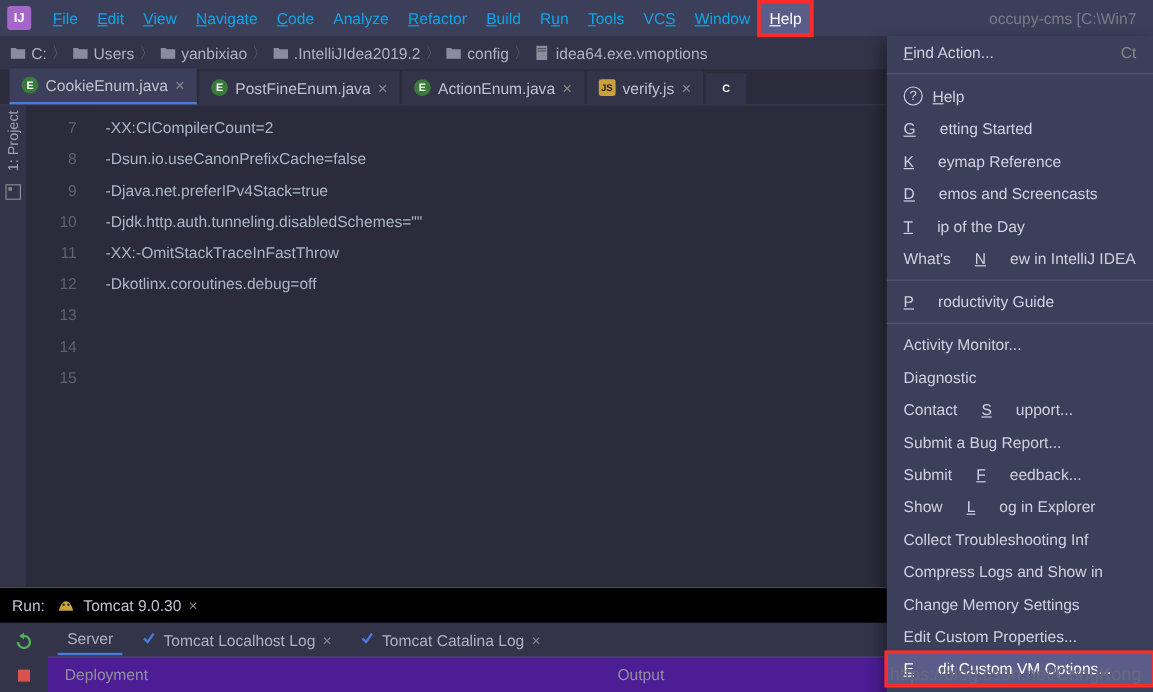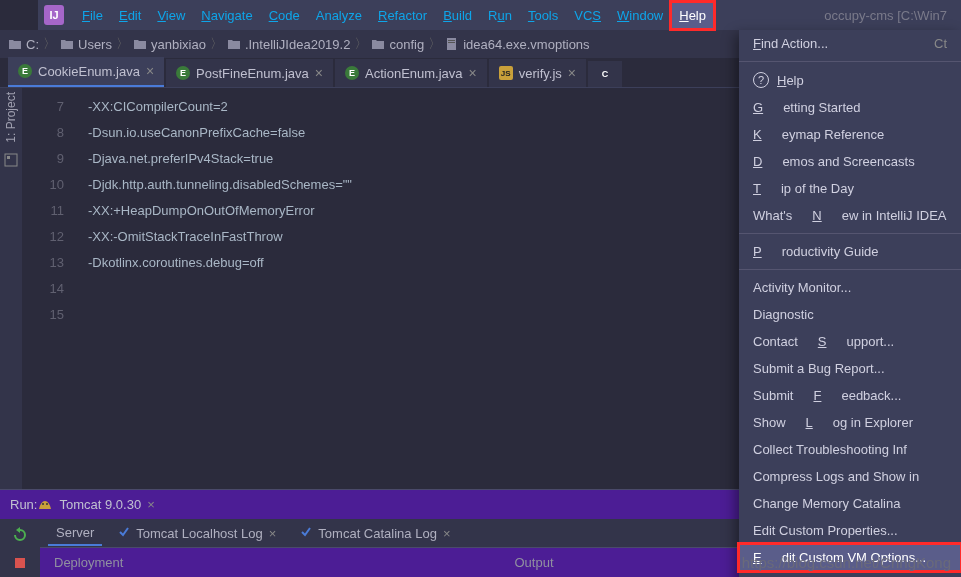--- a/index.html
+++ b/index.html
@@ -1,19 +1,19 @@
 <!DOCTYPE html>
 <html><head>
 <meta charset="utf-8">
 <style>
 * { margin:0; padding:0; box-sizing:border-box; font-family:"Segoe UI",Arial,sans-serif; font-size:13px; }
 body { background:#2b2b3c; color:#bbb; width:961px; height:577px; overflow:hidden; position:relative; }
 
 
-.menubar { height:30px; background:#3c3f5a; display:flex; align-items:center; padding:0 6px;margin-left:38px; }
+.menubar { height:30px; background:#3c3f5a; display:flex; align-items:center; padding:0 6px; }
 .app-icon { width:20px; height:20px; background:#a566c9; border-radius:3px; margin-right:10px; display:flex; align-items:center; justify-content:center; color:#fff; font-weight:bold; font-size:11px; }
 .menu-item { padding:6px 8px; color:#0ea5e9; cursor:pointer; }
 .menu-item.help { background:#5a5d8a; color:#fff; outline:3px solid #ff2a2a; outline-offset:-1px; }
 .project-name { margin-left:auto; color:#7a7a8a; padding-right:8px; }
 
 
 .breadcrumb { height:28px; background:#33344a; display:flex; align-items:center; padding:0 8px; gap:2px; color:#b0b0c0; }
 .bc-item { display:flex; align-items:center; gap:4px; }
 .folder-icon, .file-icon { width:14px; height:12px; display:inline-block; }
 .folder-icon svg, .file-icon svg { width:14px; height:12px; }
@@ -34,21 +34,21 @@
 .side-ic { width:14px; height:14px; }
 
 
 .editor { position:absolute; left:22px; top:88px; right:0; bottom:88px; background:#2b2b3c; display:flex; font-family:"JetBrains Mono",Consolas,monospace; font-size:15px; }
 .gutter { width:56px; background:#2b2b3c; color:#606070; text-align:right; padding:6px 14px 0 0; line-height:26px; }
 .code { flex:1; padding:6px 0 0 10px; line-height:26px; color:#a9b7c6; }
 .code .line { white-space:pre; }
 .code .line.hl { background:#2b2ba0; color:#fff; }
 
 
-.runbar { position:absolute; left:0; right:0; bottom:58px; height:30px; background:#4c1d95; display:flex; align-items:center; padding:0 10px; color:#c0c0d0; border-top:1px solid #4a4a6a; }
+.runbar { position:absolute; left:0; right:0; bottom:58px; height:30px; background:#000000; display:flex; align-items:center; padding:0 10px; gap:10px; color:#c0c0d0; border-top:1px solid #4a4a6a; }
 .run-name { display:flex; align-items:center; gap:6px; }
 .run-close { color:#888; }
 .tc-icon { width:16px; height:16px; }
 
 .run-panel { position:absolute; left:0; right:0; bottom:0; height:58px; background:#33344a; display:flex; }
 .run-tools { width:40px; display:flex; flex-direction:column; align-items:center; padding-top:6px; gap:8px; }
 .rt-btn { width:20px; height:20px; display:flex; align-items:center; justify-content:center; }
 .run-body { flex:1; display:flex; flex-direction:column; }
 .run-tabs { height:28px; display:flex; align-items:center; padding-left:8px; gap:8px; }
 .run-tab { display:flex; align-items:flex-end; gap:6px; padding:4px 8px; color:#b0b0c0; cursor:pointer; }
@@ -186,21 +186,20 @@
       <div>12</div>
       <div>13</div>
       <div>14</div>
       <div>15</div>
     </div>
   <div class="code" id="code">
       <div class="line">-XX:CICompilerCount=2</div>
       <div class="line">-Dsun.io.useCanonPrefixCache=false</div>
       <div class="line">-Djava.net.preferIPv4Stack=true</div>
       <div class="line">-Djdk.http.auth.tunneling.disabledSchemes=""</div>
-      <div class="line">-XX:+HeapDumpOnOutOfMemoryError</div>
       <div class="line">-XX:-OmitStackTraceInFastThrow</div>
       <div class="line">-Dkotlinx.coroutines.debug=off</div>
       <div class="line"></div>
     </div>
 </div>
 
 <div class="runbar">
   <span>Run:</span>
   <span class="run-name">
     <span class="tc-icon">
@@ -275,19 +274,19 @@
     <div class="hm-item"><u class="mn">P</u>roductivity Guide</div>
     <div class="hm-sep"></div>
     <div class="hm-item">Activity Monitor...</div>
     <div class="hm-item">Diagnostic</div>
     <div class="hm-item">Contact <u class="mn">S</u>upport...</div>
     <div class="hm-item">Submit a Bug Report...</div>
     <div class="hm-item">Submit <u class="mn">F</u>eedback...</div>
     <div class="hm-item">Show <u class="mn">L</u>og in Explorer</div>
     <div class="hm-item">Collect Troubleshooting Inf</div>
     <div class="hm-item">Compress Logs and Show in</div>
-    <div class="hm-item">Change Memory Catalina</div>
+    <div class="hm-item">Change Memory Settings</div>
     <div class="hm-item">Edit Custom Properties...</div>
     <div class="hm-item highlight"><u class="mn">E</u>dit Custom VM Options...</div>
     <div class="hm-item">Debug Log Settings...</div>
   </div>
 
 <div class="watermark">https://blog.csdn.net/CringKong</div>
 
 </body></html>

